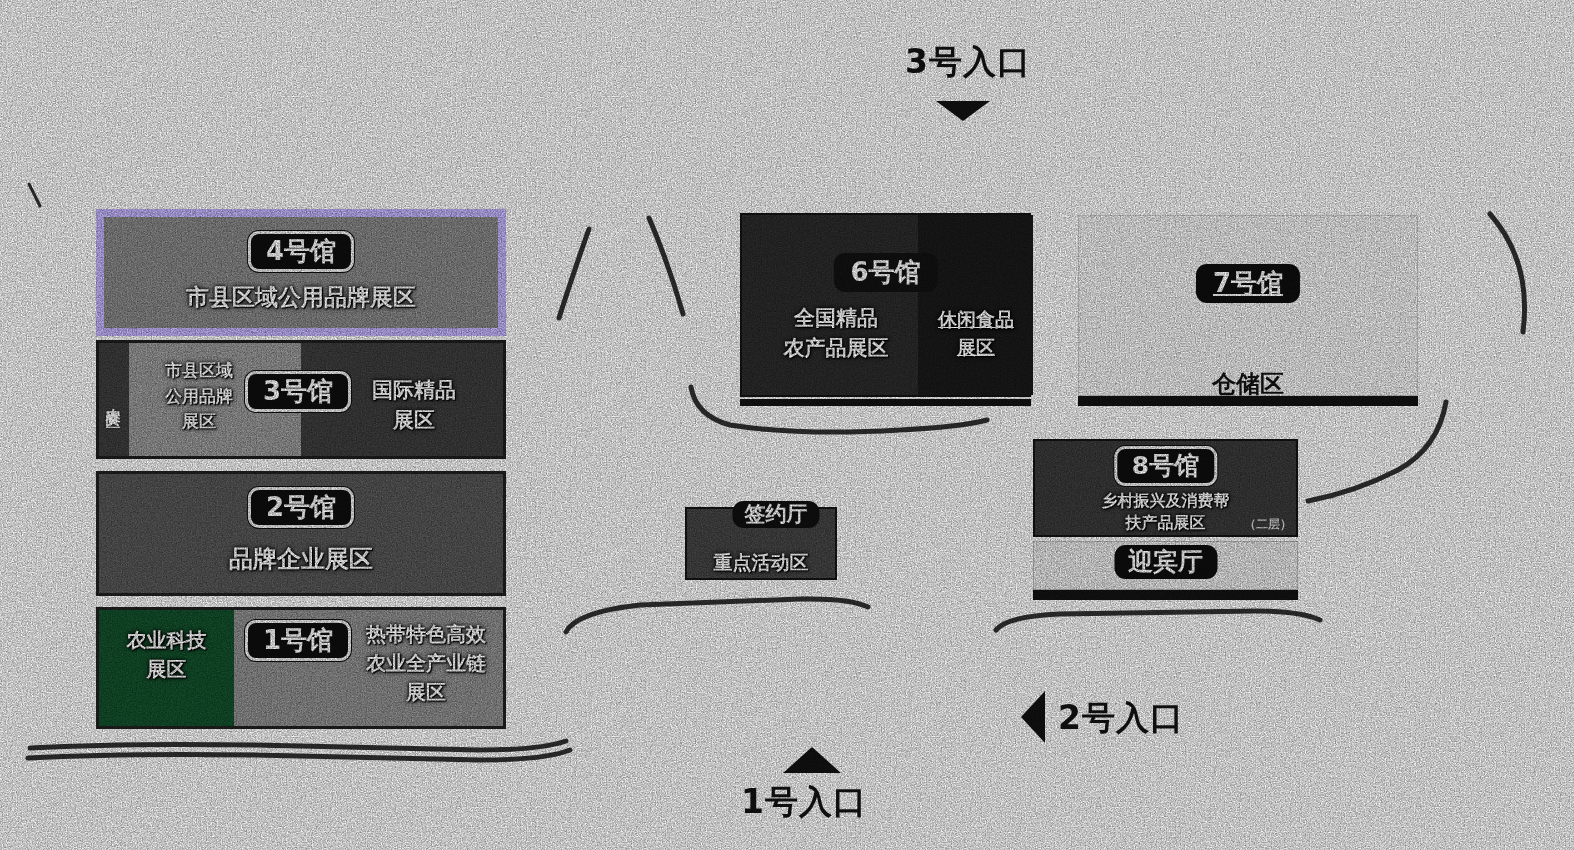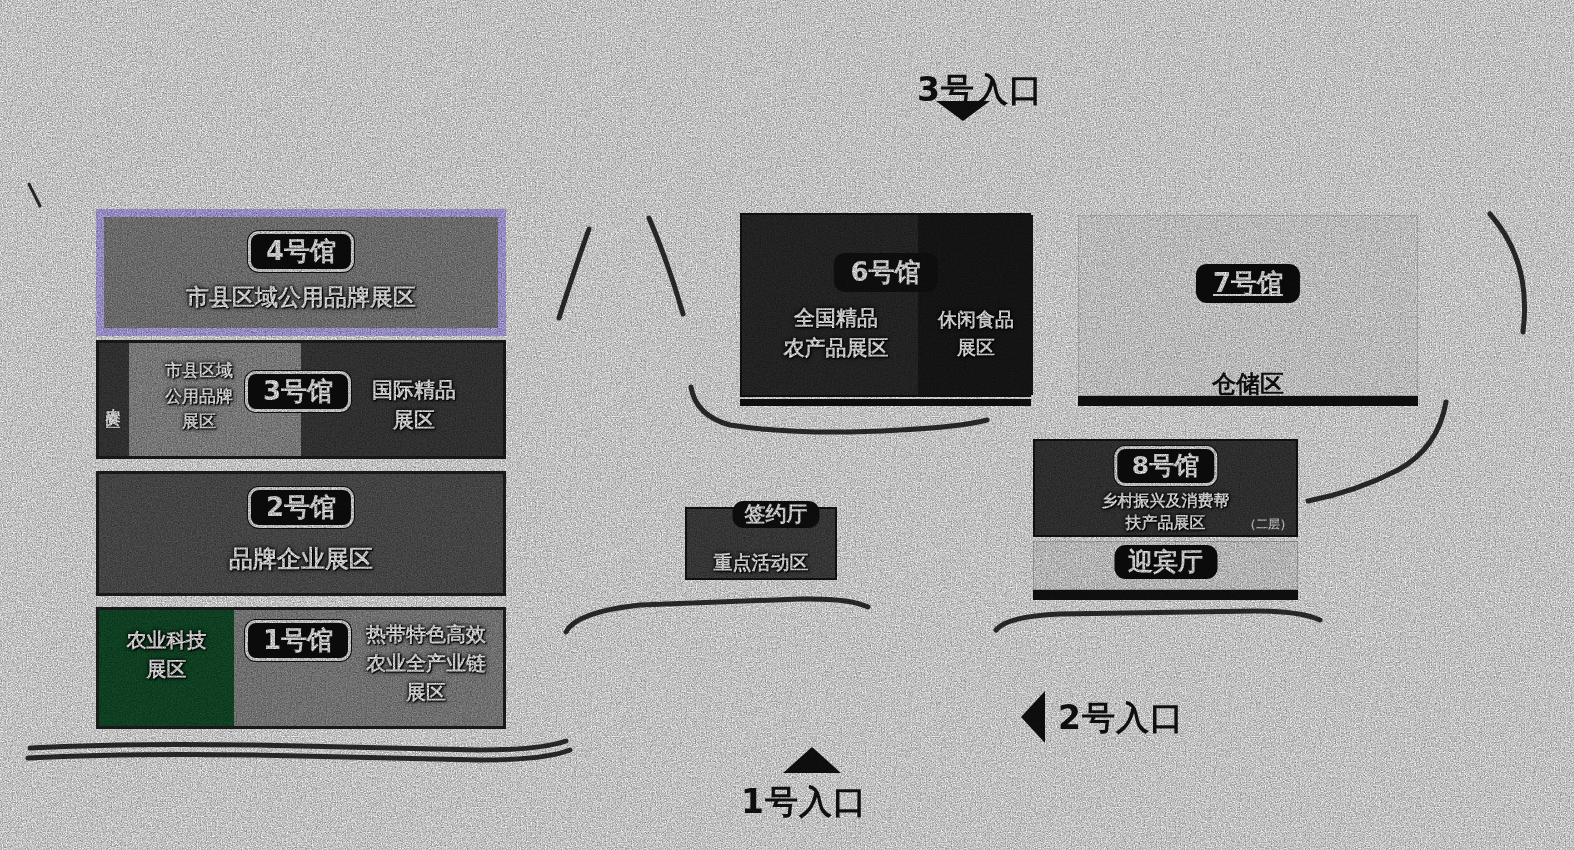--- a/index.html
+++ b/index.html
@@ -56,21 +56,21 @@
       <path d="M 691 387 Q 696 416 730 425 Q 800 436 900 430 Q 960 427 987 420"></path>
       <path d="M 1446 402 Q 1438 448 1398 470 Q 1355 492 1308 501"></path>
       <path d="M 1490 214 Q 1532 262 1523 332"></path>
       <path d="M 566 632 Q 576 612 640 605 L 800 599 Q 850 598 868 607"></path>
       <path d="M 996 630 Q 1008 616 1060 614 L 1255 611 Q 1300 611 1320 620"></path>
       <path d="M 30 748 Q 140 742 300 746 L 480 750 Q 540 750 566 741"></path>
       <path d="M 28 758 Q 140 752 300 756 L 480 760 Q 545 760 570 750"></path>
     </g>
   </svg>
 
-  <div class="entrance-label" style="left:905px;top:68px;margin-left:12px;">3号入口</div>
+  <div class="entrance-label" style="left:905px;top:40px;">3号入口</div>
   <div class="tri tri--down" style="left:936px;top:101px;"></div>
 
   <div class="hall" style="left:96px;top:209px;width:410px;height:127px;background:#8a8a8a;border:8px solid #c4b5fd;">
     <div class="badge center-x" style="top:14px;">4号馆</div>
     <div class="zone" style="left:0;width:100%;top:64px;font-size:23px;">市县区域公用品牌展区</div>
   </div>
 
   <div class="hall" style="left:96px;top:340px;width:410px;height:119px;background:#3f3f3f;border:3px solid #1f1f1f;">
     <div class="abs vtext" style="left:4px;top:16px;height:82px;text-align:center;">农资区</div>
     <div class="abs" style="left:30px;top:0;width:172px;height:100%;background:#9b9b9b;">
@@ -107,21 +107,21 @@
     </div>
   </div>
 
   <div class="hall" style="left:740px;top:213px;width:291px;height:184px;background:#2d2d2d;border:2px solid #141414;">
     <div class="abs" style="left:176px;top:0;width:115px;height:100%;background:#1b1b1b;"></div>
     <div class="badge badge--plain center-x" style="top:38px;background:#131313;">6号馆</div>
     <div class="zone" style="left:14px;width:160px;top:88px;font-size:21px;">
       <span>全国精品</span><br>
       <span>农产品展区</span>
     </div>
-    <div class="zone" style="left:180px;width:108px;top:91px;font-size:19px;">
+    <div class="zone" style="left:180px;width:108px;top:91px;font-size:19px;text-decoration:underline;">
       <span>休闲食品</span><br>
       <span>展区</span>
     </div>
   </div>
   <div class="bar" style="left:740px;top:399px;width:291px;height:7px;"></div>
 
   <div class="hall" style="left:1078px;top:215px;width:340px;height:181px;background:#f3f3f3;border:1px solid #cfcfcf;">
     <div class="badge badge--plain center-x" style="top:48px;text-decoration:underline;">7号馆</div>
     <div class="zone zone--dark" style="left:0;width:100%;top:104px;font-size:24px;margin-top:47px;">仓储区</div>
   </div>

